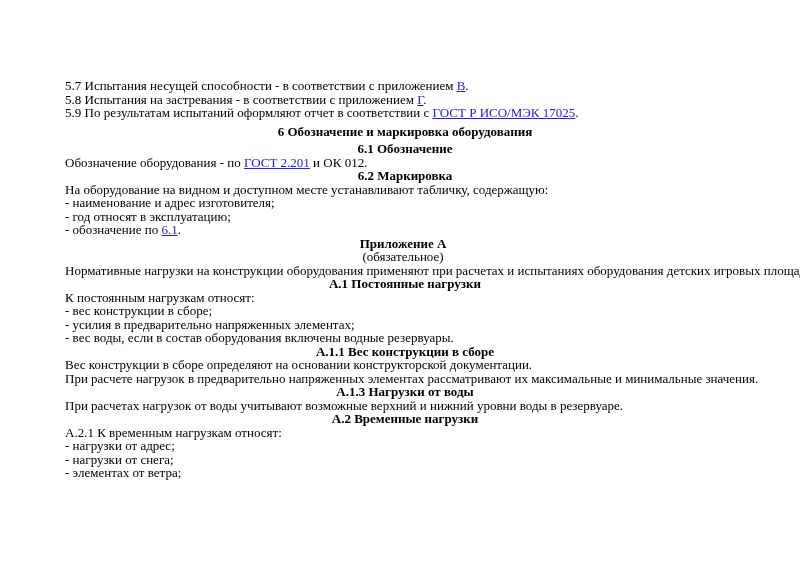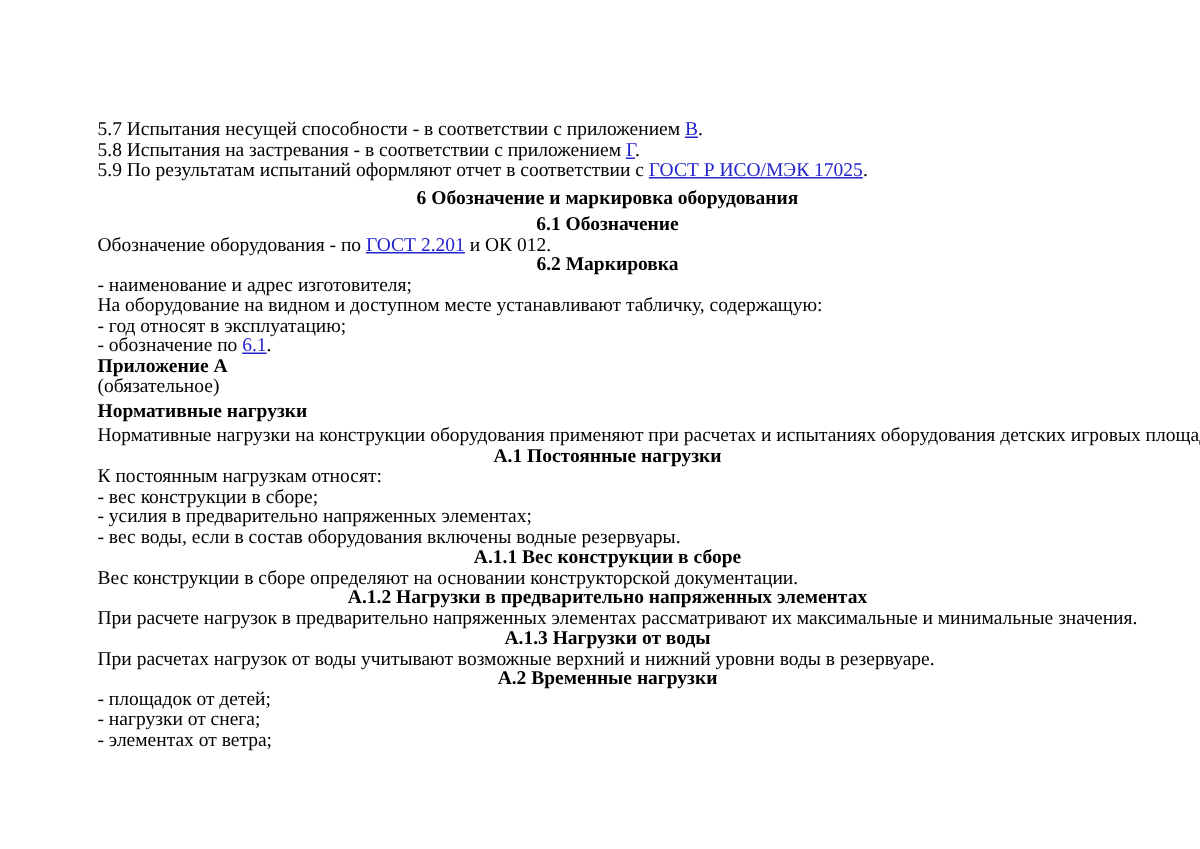--- a/index.html
+++ b/index.html
@@ -18,21 +18,21 @@
     font-size: 13px;
     color: #000000;
   }
   .line {
     margin: 0;
     line-height: 13.5px;
     white-space: nowrap;
   }
   .inner { width: 676px; }
   .b { font-weight: bold; text-align: center; }
-  .center { text-align: left; }
+  .center { text-align: center; }
   .h6 { margin: 5px 0 4px 0; }
   .mt4 { margin-top: 0; }
   .hm { margin: 3px 0 3px 0; }
   a.lnk {
     color: #2424cc;
     text-decoration: underline;
     cursor: pointer;
   }
 </style>
 </head>
@@ -48,48 +48,47 @@
     <p class="line"><span>5.9 По результатам испытаний оформляют отчет в соответствии с </span><a class="lnk">ГОСТ Р ИСО/МЭК 17025</a><span>.</span></p>
 
     <p class="line b h6">6 Обозначение и маркировка оборудования</p>
 
     <p class="line b mt4">6.1 Обозначение</p>
 
     <p class="line"><span>Обозначение оборудования - по </span><a class="lnk">ГОСТ 2.201</a><span> и ОК 012.</span></p>
 
     <p class="line b">6.2 Маркировка</p>
 
+    <p class="line">На оборудование на видном и доступном месте устанавливают табличку, содержащую:</p>
     <p class="line">- наименование и адрес изготовителя;</p>
-    <p class="line">На оборудование на видном и доступном месте устанавливают табличку, содержащую:</p>
     <p class="line">- год относят в эксплуатацию;</p>
 
     <p class="line"><span>- обозначение по </span><a class="lnk">6.1</a><span>.</span></p>
 
     <div class="inner">
       <p class="line b center mt4">Приложение А</p>
       <p class="line center">(обязательное)</p>
-      <p class="line b center hm">Нормативные нагрузки</p>
     </div>
 
     <p class="line">Нормативные нагрузки на конструкции оборудования применяют при расчетах и испытаниях оборудования детских игровых площадок.</p>
 
     <p class="line b">А.1 Постоянные нагрузки</p>
     <p class="line">К постоянным нагрузкам относят:</p>
     <p class="line">- вес конструкции в сборе;</p>
     <p class="line">- усилия в предварительно напряженных элементах;</p>
     <p class="line">- вес воды, если в состав оборудования включены водные резервуары.</p>
 
     <p class="line b">А.1.1 Вес конструкции в сборе</p>
     <p class="line">Вес конструкции в сборе определяют на основании конструкторской документации.</p>
 
-    <p class="line b">А.1.2 Нагрузки в предварительно напряженных элементах</p>
     <p class="line">При расчете нагрузок в предварительно напряженных элементах рассматривают их максимальные и минимальные значения.</p>
 
     <p class="line b">А.1.3 Нагрузки от воды</p>
     <p class="line">При расчетах нагрузок от воды учитывают возможные верхний и нижний уровни воды в резервуаре.</p>
 
     <p class="line b">А.2 Временные нагрузки</p>
-    <p class="line">- площадок от детей;</p>
+    <p class="line">А.2.1 К временным нагрузкам относят:</p>
+    <p class="line">- нагрузки от адрес;</p>
     <p class="line">- нагрузки от снега;</p>
     <p class="line">- элементах от ветра;</p>
 
   </div>
 </div>
 
 </body></html>

